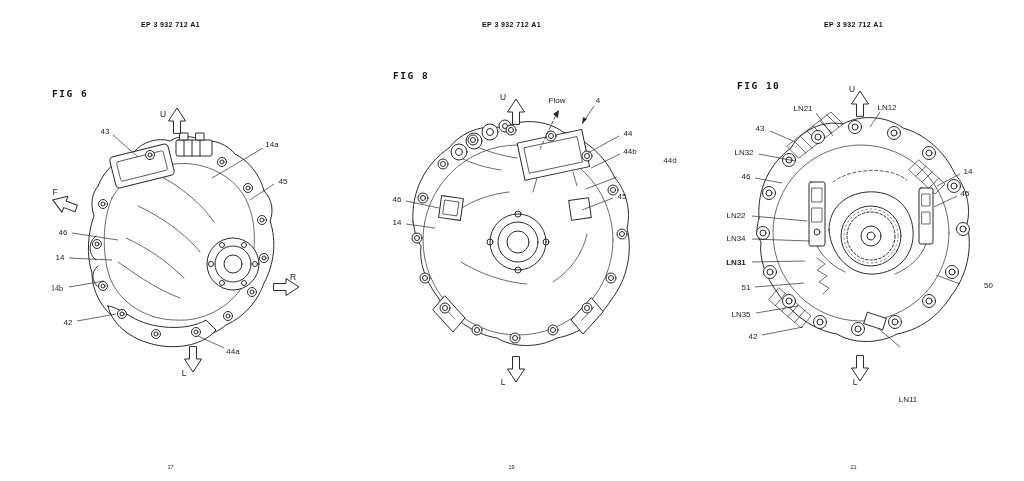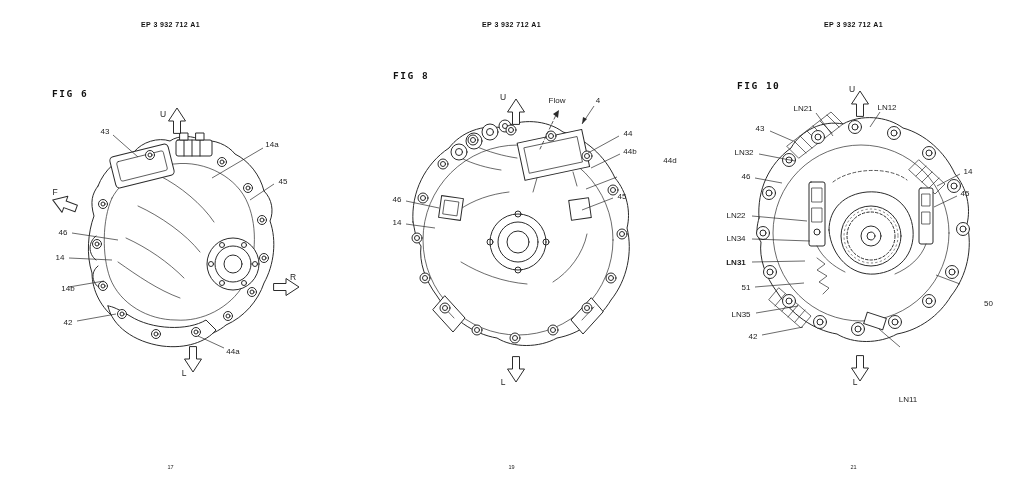--- a/index.html
+++ b/index.html
@@ -118,21 +118,21 @@
     <div class="page-number">17</div>
   <span class="lbl dir-label" style="left: 163px; top: 114px;">U</span>
       <span class="lbl dir-label" style="left: 55px; top: 192px;">F</span>
       <span class="lbl dir-label" style="left: 293px; top: 277px;">R</span>
       <span class="lbl dir-label" style="left: 184px; top: 373px;">L</span>
       <span class="lbl ref-label" style="left: 105px; top: 131px;">43</span>
       <span class="lbl ref-label" style="left: 272px; top: 144px; text-align: center;">14a</span>
       <span class="lbl ref-label" style="left: 283px; top: 181px;">45</span>
       <span class="lbl ref-label" style="left: 63px; top: 232px;">46</span>
       <span class="lbl ref-label" style="left: 60px; top: 257px;">14</span>
-      <span class="lbl ref-label" style="left: 68px; top: 288px;">14b</span>
+      <span class="lbl ref-label" style="left: 57px; top: 288px; font-family: Liberation Serif, serif;">14b</span>
       <span class="lbl ref-label" style="left: 68px; top: 322px;">42</span>
       <span class="lbl ref-label" style="left: 233px; top: 351px;">44a</span>
     </section>
 
   <section class="page" id="page-1" style="left:341px">
     <div class="page-header">EP 3 932 712 A1</div>
     <div class="fig-label" style="left:52px;top:70px">FIG 8</div>
 
     <svg class="art" viewBox="0 0 341 481">
       <g class="draw">
@@ -363,17 +363,17 @@
       <span class="lbl ref-label" style="left: 61px; top: 152px;">LN32</span>
       <span class="lbl ref-label" style="left: 63px; top: 176px;">46</span>
       <span class="lbl ref-label" style="left: 285px; top: 171px;">14</span>
       <span class="lbl ref-label" style="left: 282px; top: 193px;">45</span>
       <span class="lbl ref-label" style="left: 53px; top: 215px;">LN22</span>
       <span class="lbl ref-label" style="left: 53px; top: 238px;">LN34</span>
       <span class="lbl ref-label" style="left: 53px; top: 262px; font-weight: bold;">LN31</span>
       <span class="lbl ref-label" style="left: 63px; top: 287px;">51</span>
       <span class="lbl ref-label" style="left: 58px; top: 314px;">LN35</span>
       <span class="lbl ref-label" style="left: 70px; top: 336px;">42</span>
-      <span class="lbl ref-label" style="left: 285px; top: 303px; padding-left: 41px;">50</span>
+      <span class="lbl ref-label" style="left: 285px; top: 285px; padding-left: 41px;">50</span>
       <span class="lbl ref-label" style="left: 225px; top: 351px; margin-top: 48px;">LN11</span>
     </section>
 
 </div>
 
 </body></html>

